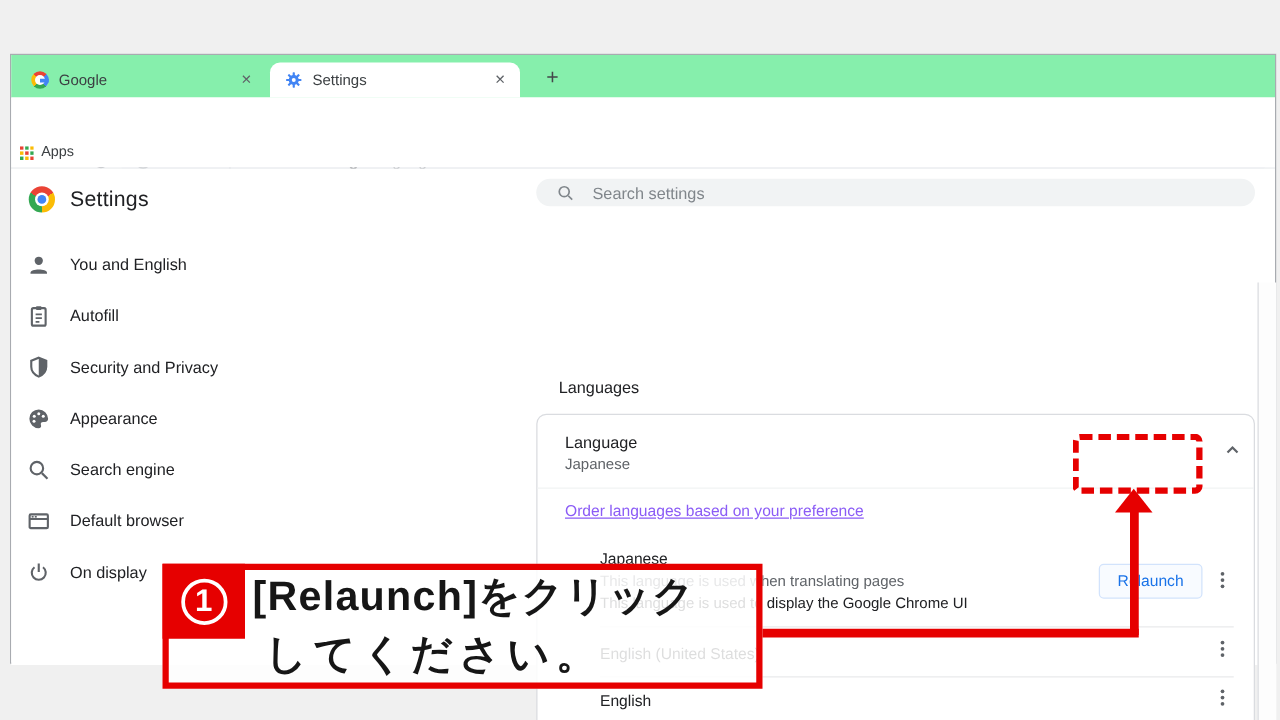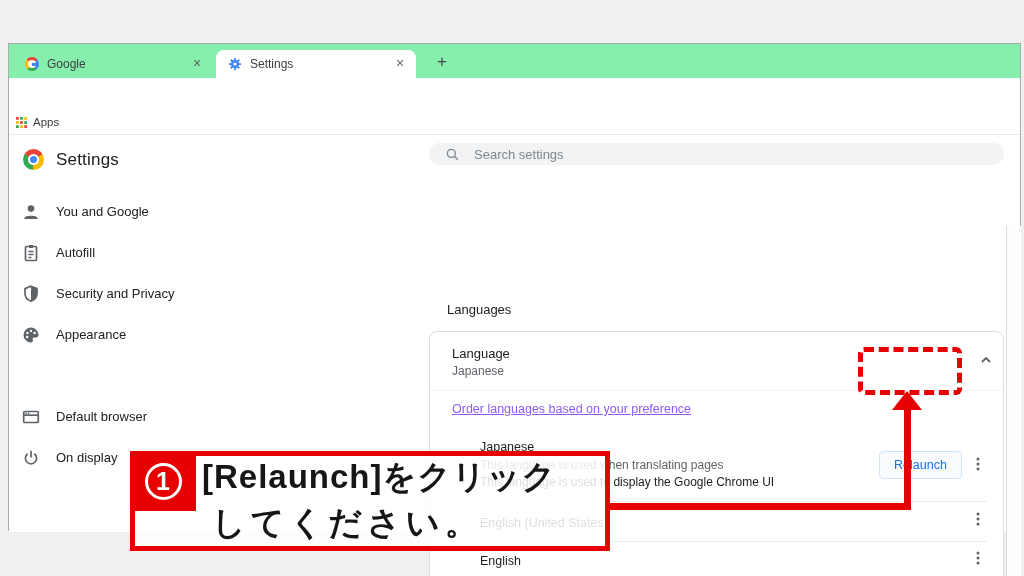--- a/index.html
+++ b/index.html
@@ -185,21 +185,21 @@
       <span style="margin-left:14px;">Search settings</span>
     </div>
 
     <div class="side-item" style="top:56px;">
       <span class="ic">
         <svg width="20" height="20" viewBox="0 0 20 20" fill="#5f6368">
           <circle cx="10" cy="6.6" r="3.3"></circle>
             <path d="M3.4 16.2c0-3.4 13.2-3.4 13.2 0v0.8H3.4z"></path>
         </svg>
       </span>
-      <span class="lbl">You and Google</span>
+      <span class="lbl">You and English</span>
     </div>
     <div class="side-item" style="top:97px;">
       <span class="ic">
         <svg width="20" height="20" viewBox="0 0 20 20">
           <rect x="4.5" y="3.5" width="11" height="14" rx="1.2" fill="none" stroke="#5f6368" stroke-width="1.7"></rect>
           <rect x="8" y="2" width="4" height="3" fill="#5f6368"></rect>
           <line x1="7.5" y1="8.5" x2="12.5" y2="8.5" stroke="#5f6368" stroke-width="1.5"></line>
           <line x1="7.5" y1="11.5" x2="12.5" y2="11.5" stroke="#5f6368" stroke-width="1.5"></line>
           <line x1="7.5" y1="14.5" x2="10.5" y2="14.5" stroke="#5f6368" stroke-width="1.5"></line>
         </svg>
@@ -219,20 +219,29 @@
       <span class="ic">
         <svg width="20" height="20" viewBox="0 0 20 20">
           <path d="M10 2.5a7.5 7.5 0 1 0 0 15c1.2 0 1.9-.8 1.9-1.8 0-.6-.3-1-.3-1.5 0-1 .8-1.7 1.8-1.7h1.5c1.5 0 2.6-1.2 2.6-2.6A7.7 7.7 0 0 0 10 2.5z" fill="#5f6368"></path>
           <circle cx="6.4" cy="8" r="1.2" fill="#fff"></circle>
             <circle cx="10" cy="5.9" r="1.2" fill="#fff"></circle>
             <circle cx="13.6" cy="8" r="1.2" fill="#fff"></circle>
             <circle cx="6.2" cy="12" r="1.2" fill="#fff"></circle>
         </svg>
       </span>
       <span class="lbl">Appearance</span>
+    </div>
+    <div class="side-item" style="top:220px;">
+      <span class="ic">
+        <svg width="20" height="20" viewBox="0 0 20 20">
+          <circle cx="8.5" cy="8.5" r="5" fill="none" stroke="#5f6368" stroke-width="1.7"></circle>
+          <line x1="12.5" y1="12.5" x2="17" y2="17" stroke="#5f6368" stroke-width="1.7"></line>
+        </svg>
+      </span>
+      <span class="lbl">Search engine</span>
     </div>
     <div class="side-item" style="top:261px;">
       <span class="ic">
         <svg width="20" height="20" viewBox="0 0 20 20">
           <rect x="2.7" y="4.5" width="14.6" height="11" rx="1" fill="none" stroke="#5f6368" stroke-width="1.7"></rect>
           <line x1="2.7" y1="8.2" x2="17.3" y2="8.2" stroke="#5f6368" stroke-width="1.7"></line>
           <rect x="4.3" y="5.8" width="1.6" height="1.3" fill="#5f6368"></rect>
             <rect x="6.8" y="5.8" width="1.6" height="1.3" fill="#5f6368"></rect>
         </svg>
       </span>

